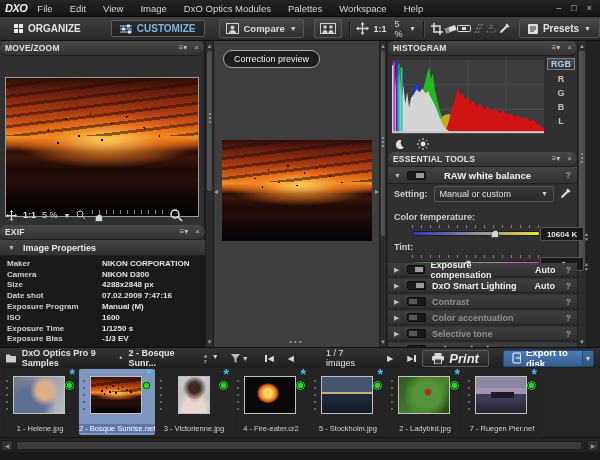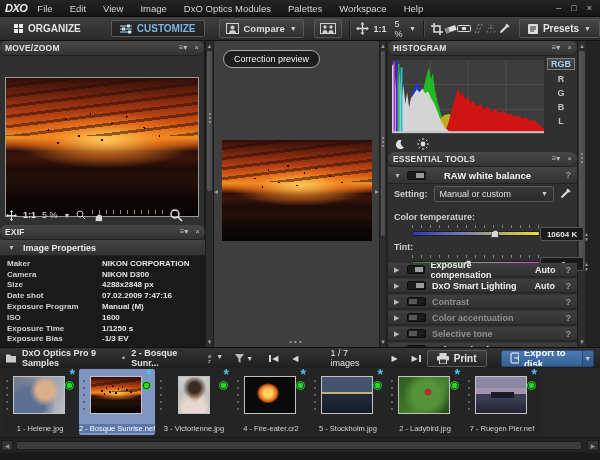--- a/index.html
+++ b/index.html
@@ -186,21 +186,21 @@
     display:flex; align-items:center; padding:0 6px; gap:6px; }
   .fs-txt { color:#e2e2e2; font-size:9px; font-weight:bold; }
   .fs-dim { color:#b5b5b5; font-size:9px; }
   .navgrp { display:flex; align-items:center; gap:14px; margin-left:10px; }
   .nav { color:#d8d8d8; font-size:8px; display:flex; align-items:center; gap:1px; }
   .nav .bar { width:2px; height:7px; background:#d8d8d8; display:inline-block; }
   .counter { color:#e6e6e6; font-size:9px; margin:0 18px; }
   .print-btn { display:flex; align-items:center; gap:5px; border:1px solid #5c5c5c;
     border-radius:2px; background:linear-gradient(#3c3c3c,#262626); padding:2px 9px;
     height:17px; margin-left:auto; }
-  .print-btn .lbl { color:#e8e8e8; font-size:10px; font-weight:bold; }
+  .print-btn .lbl { color:#e8e8e8; font-size:13px; font-weight:bold;font-style:italic; }
   .export-btn { display:flex; align-items:center; height:17px; border:1px solid #27486e;
     border-radius:2px; overflow:hidden; margin-left:8px; }
   .export-main { display:flex; align-items:center; gap:5px; padding:0 8px; height:100%;
     background:linear-gradient(#4a7ab8,#35608f); }
   .export-main .lbl { color:#fff; font-size:9.5px; font-weight:bold; }
   .export-caret { width:14px; height:100%; display:flex; align-items:center; justify-content:center;
     background:linear-gradient(#416da6,#2d5582); border-left:1px solid #27486e; }
 
   .thumbs { position:absolute; left:0; top:368px; width:600px; height:69px;
     background:#262626; display:flex; gap:1px; padding:1px 0 0 2px; }

